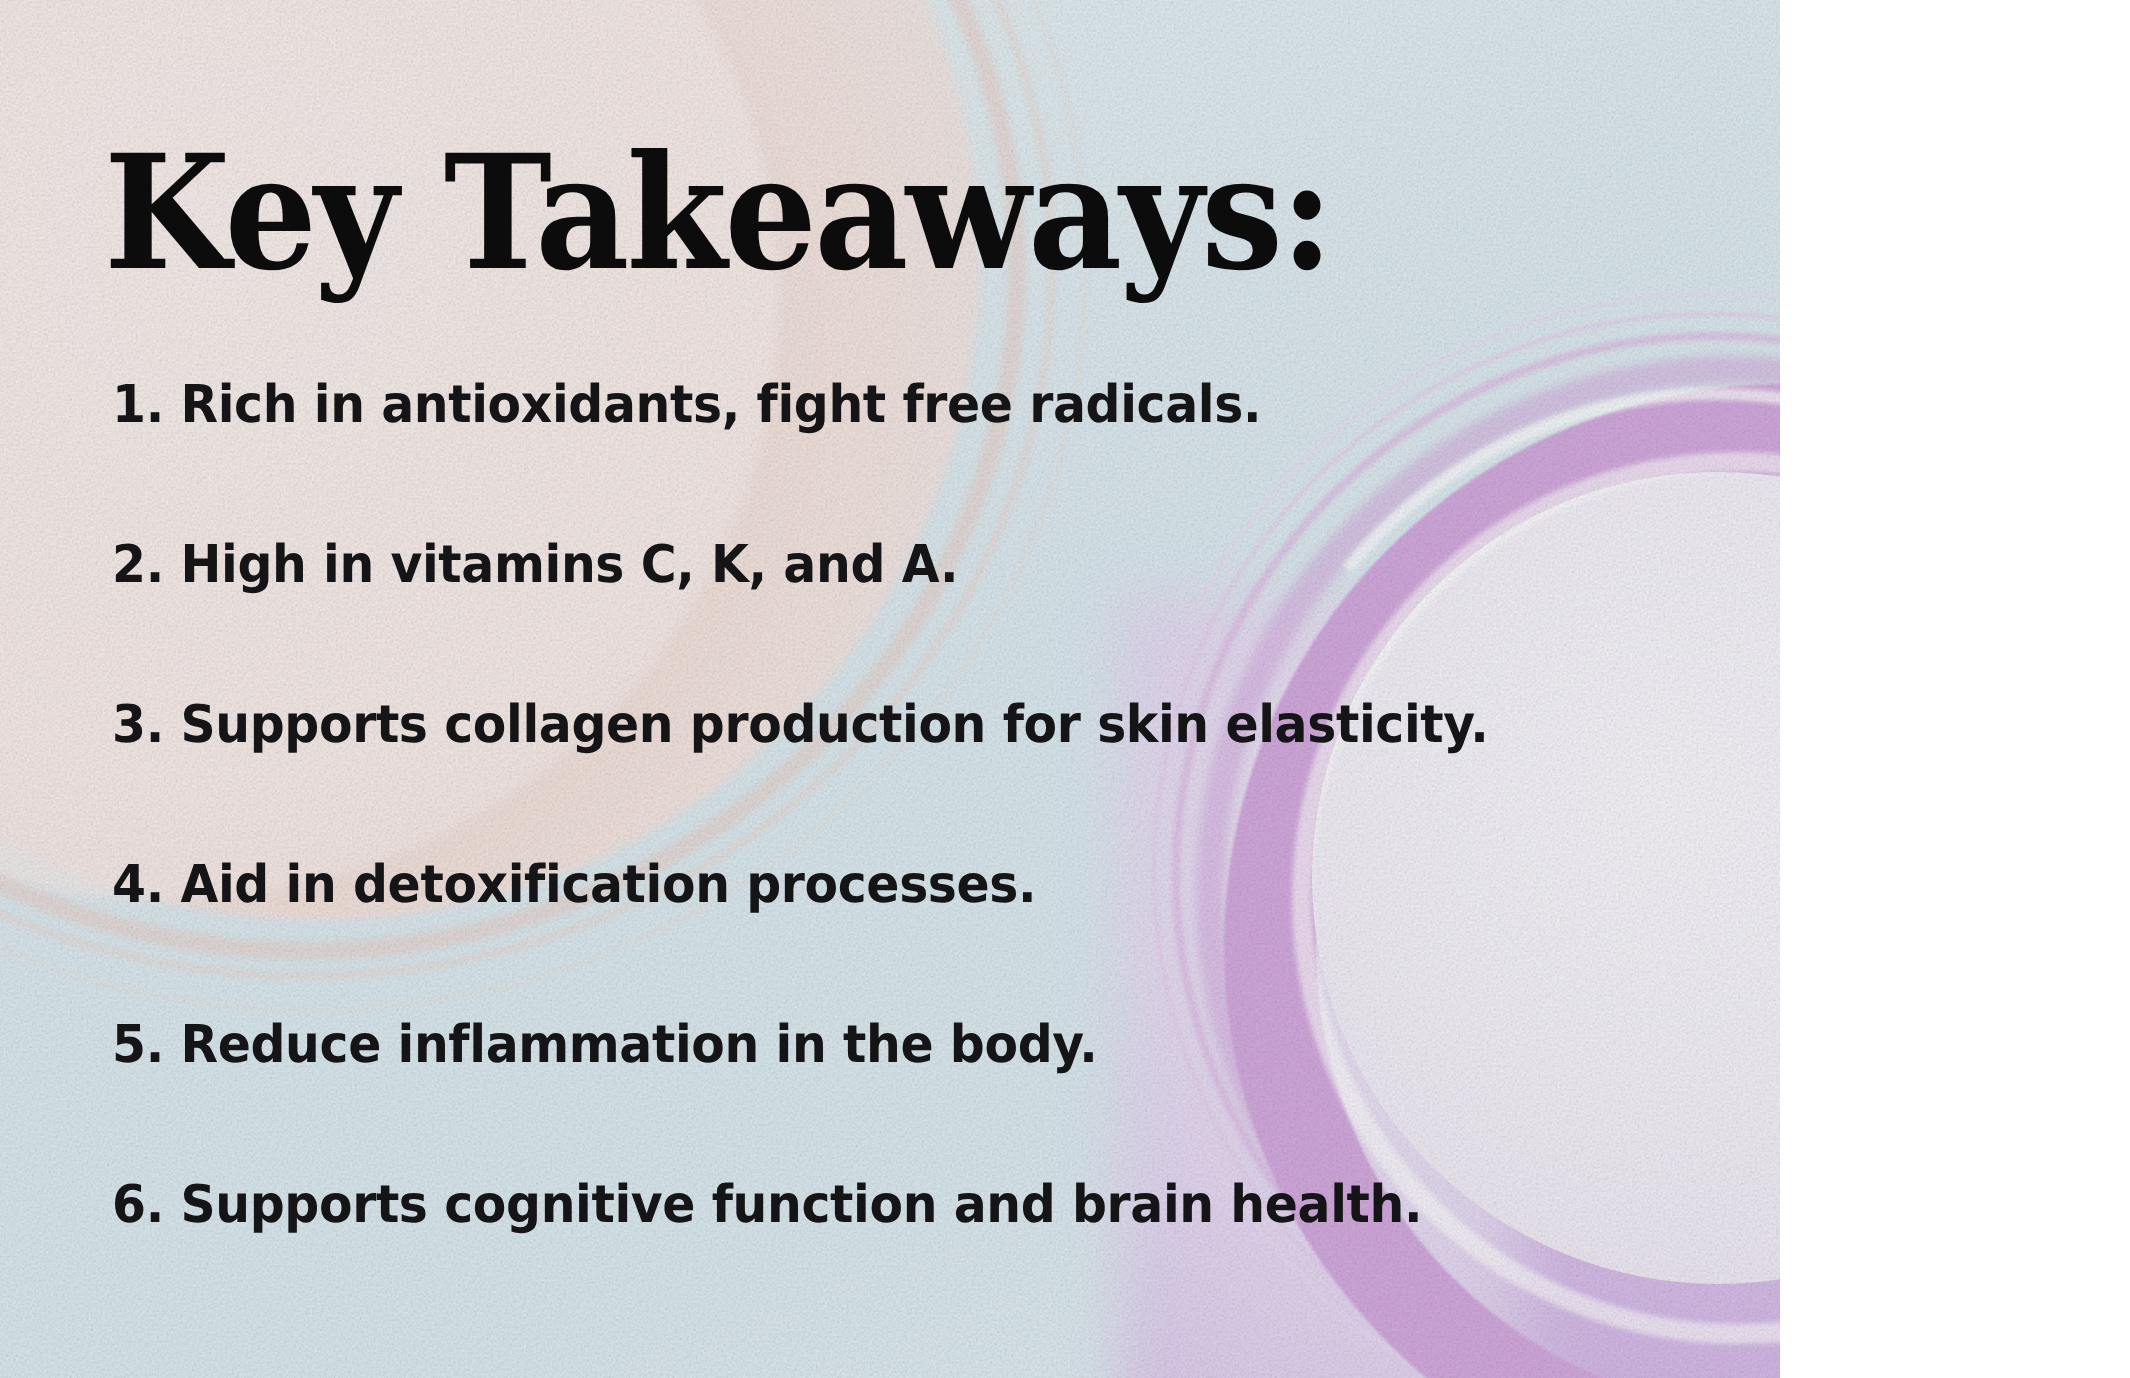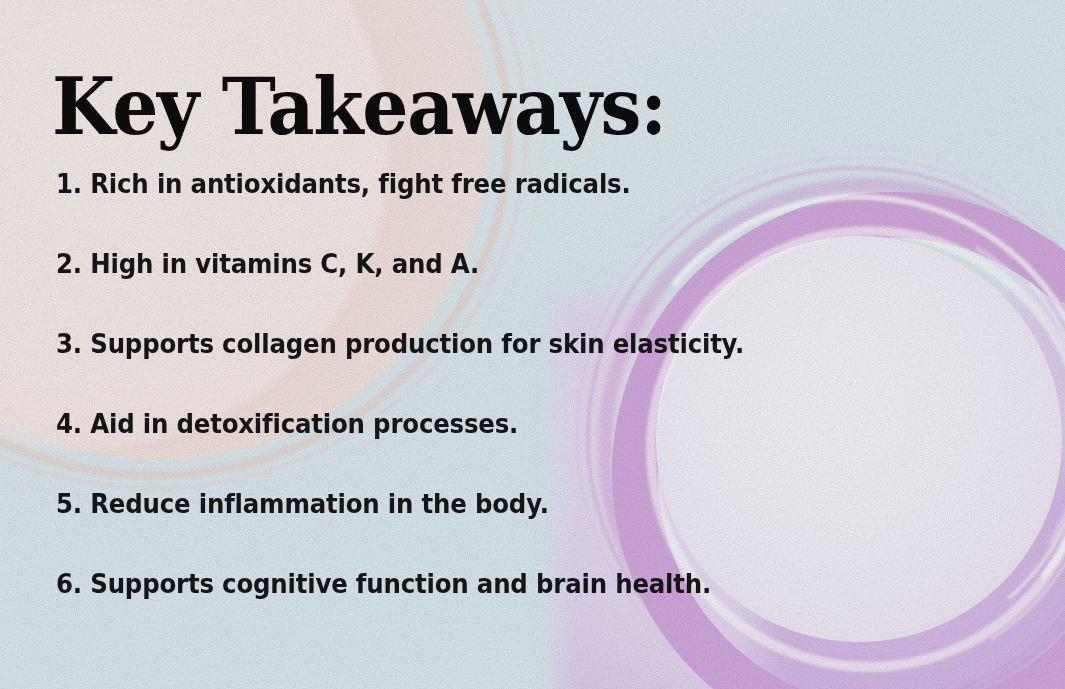--- a/index.html
+++ b/index.html
@@ -3,21 +3,21 @@
 <meta charset="utf-8">
 <title>Key Takeaways</title>
 <style>
   html, body {
     margin: 0;
     padding: 0;
     background: #ffffff;
   }
   #canvas {
     position: relative;
-    width: 1065px;
+    width: 890px;
     height: 689px;
     overflow: hidden;
     background: #deeaf0;
     font-family: "Liberation Sans", sans-serif;
     text-decoration: underline;
   }
 
   
   .layer {
     position: absolute;
@@ -247,21 +247,21 @@
     line-height: 1.02;
     letter-spacing: -1.5px;
     color: #0c0c0d;
     white-space: nowrap;
     transform: scaleX(0.92);
     transform-origin: left top;
   }
   #takeaway-list {
     position: absolute;
     left: 56px;
-    top: 144px;
+    top: 163px;
     margin: 0;
     padding: 0;
     list-style: none;
     width: 720px;
   }
   #takeaway-list li {
     font-family: "DejaVu Sans", "Liberation Sans", sans-serif;
     font-weight: bold;
     font-size: 26px;
     line-height: 80px;

